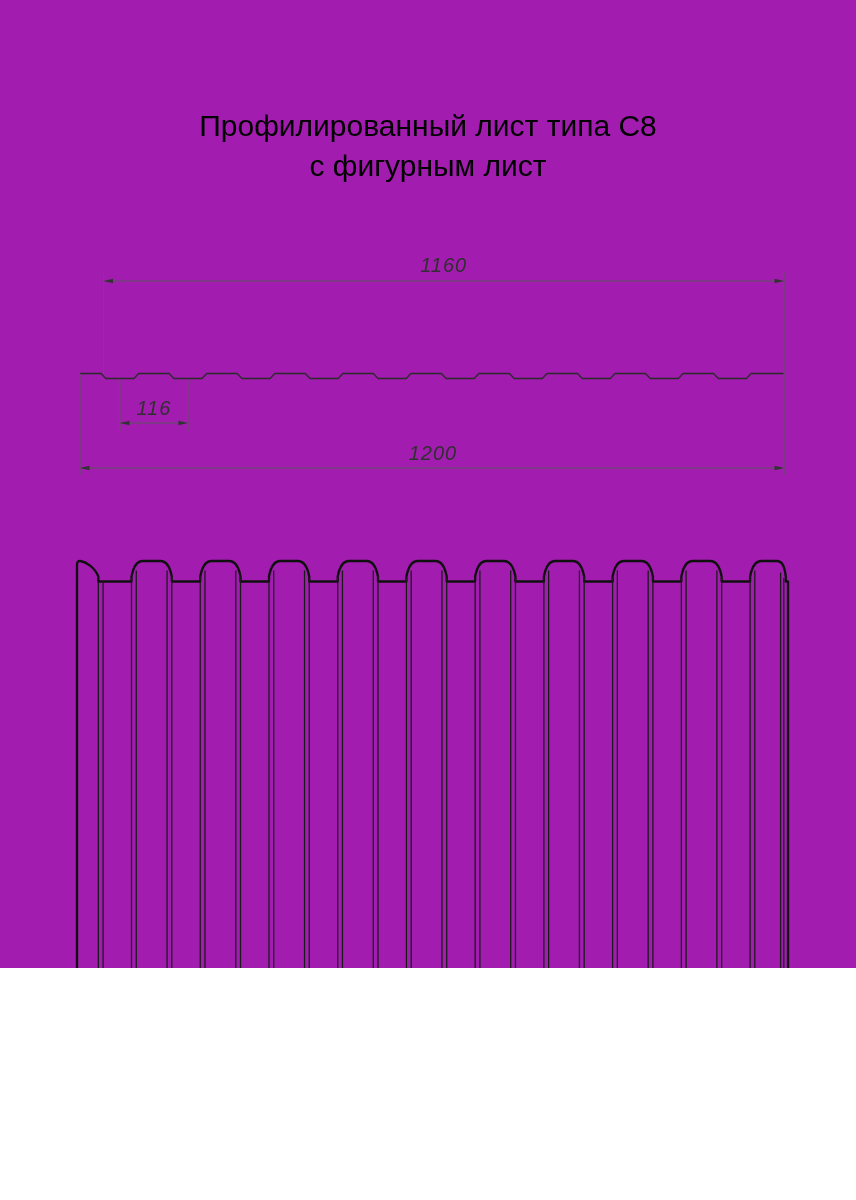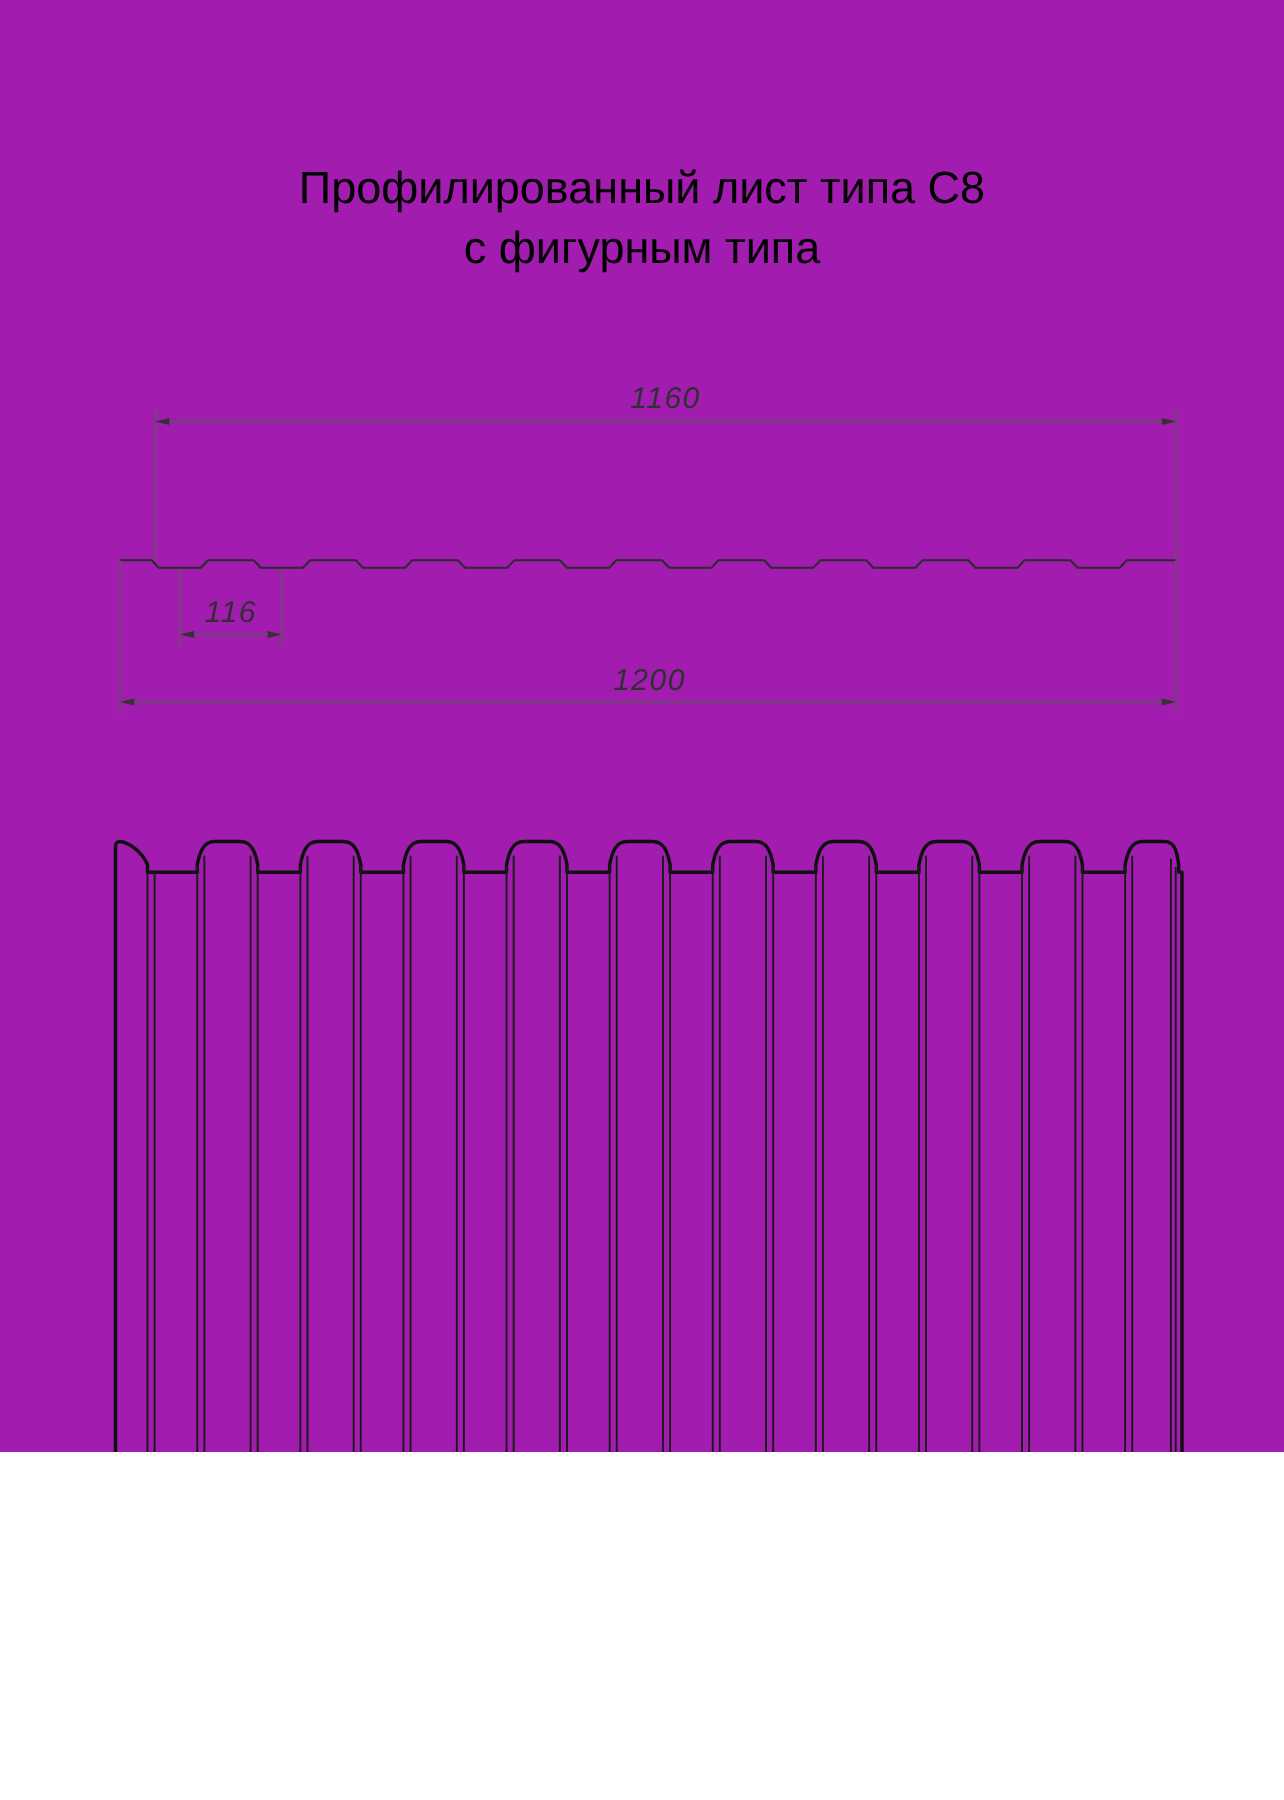--- a/index.html
+++ b/index.html
@@ -16,21 +16,21 @@
   .front-outline{fill:none;stroke:#101010;stroke-width:2.3;stroke-linejoin:round;}
   .front-folds{fill:none;stroke:#1a1a1a;stroke-width:1.25;}
 </style>
 </head>
 <body>
 
 <div class="page">
 
   <div class="title">
     <div>Профилированный лист типа С8</div>
-    <div>с фигурным типа</div>
+    <div>с фигурным лист</div>
   </div>
 
   <svg id="drawing" width="856" height="1200" viewBox="0 0 856 1200">
 
     <g>
       <path id="profile-outline" class="profile-line" d="M80 373.5 L101.12 373.5 L105.81 378.5 L133.97 378.5 L138.67 373.5 L169.17 373.5 L173.87 378.5 L202.03 378.5 L206.72 373.5 L237.23 373.5 L241.92 378.5 L270.08 378.5 L274.77 373.5 L305.28 373.5 L309.97 378.5 L338.13 378.5 L342.83 373.5 L373.33 373.5 L378.03 378.5 L406.19 378.5 L410.88 373.5 L441.39 373.5 L446.08 378.5 L474.24 378.5 L478.93 373.5 L509.44 373.5 L514.13 378.5 L542.29 378.5 L546.99 373.5 L577.49 373.5 L582.19 378.5 L610.35 378.5 L615.04 373.5 L645.55 373.5 L650.24 378.5 L678.4 378.5 L683.09 373.5 L713.6 373.5 L718.29 378.5 L746.45 378.5 L751.15 373.5 L784 373.5"></path>
     </g>
 
     <g>
       <path id="dim-lines" class="dim-line" d="M103.47 272.5 V374 M784 272.5 V475 M80 373.5 V475 M119.89 379.5 V431 M187.95 379.5 V431 M103.47 281 H784 M119.89 423 H187.95 M80 468 H784 "></path>

